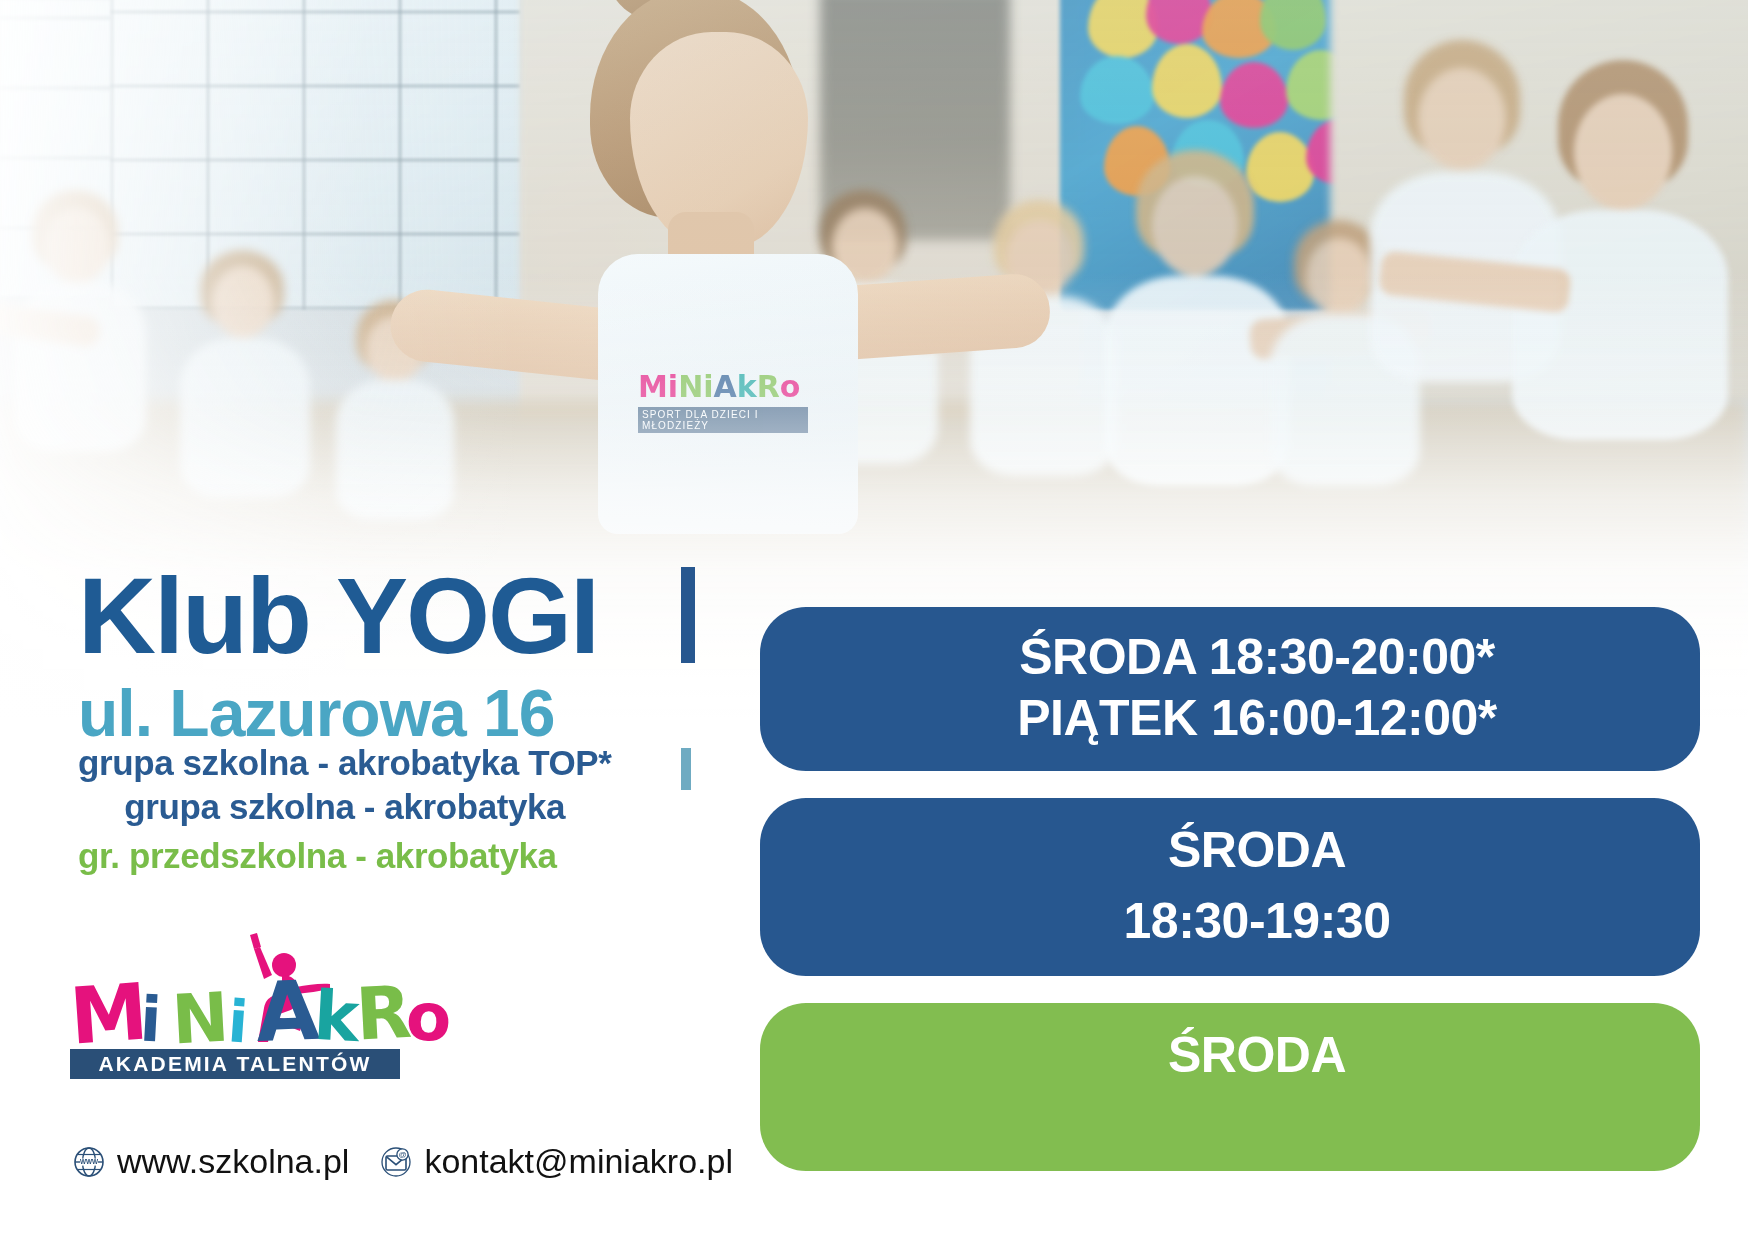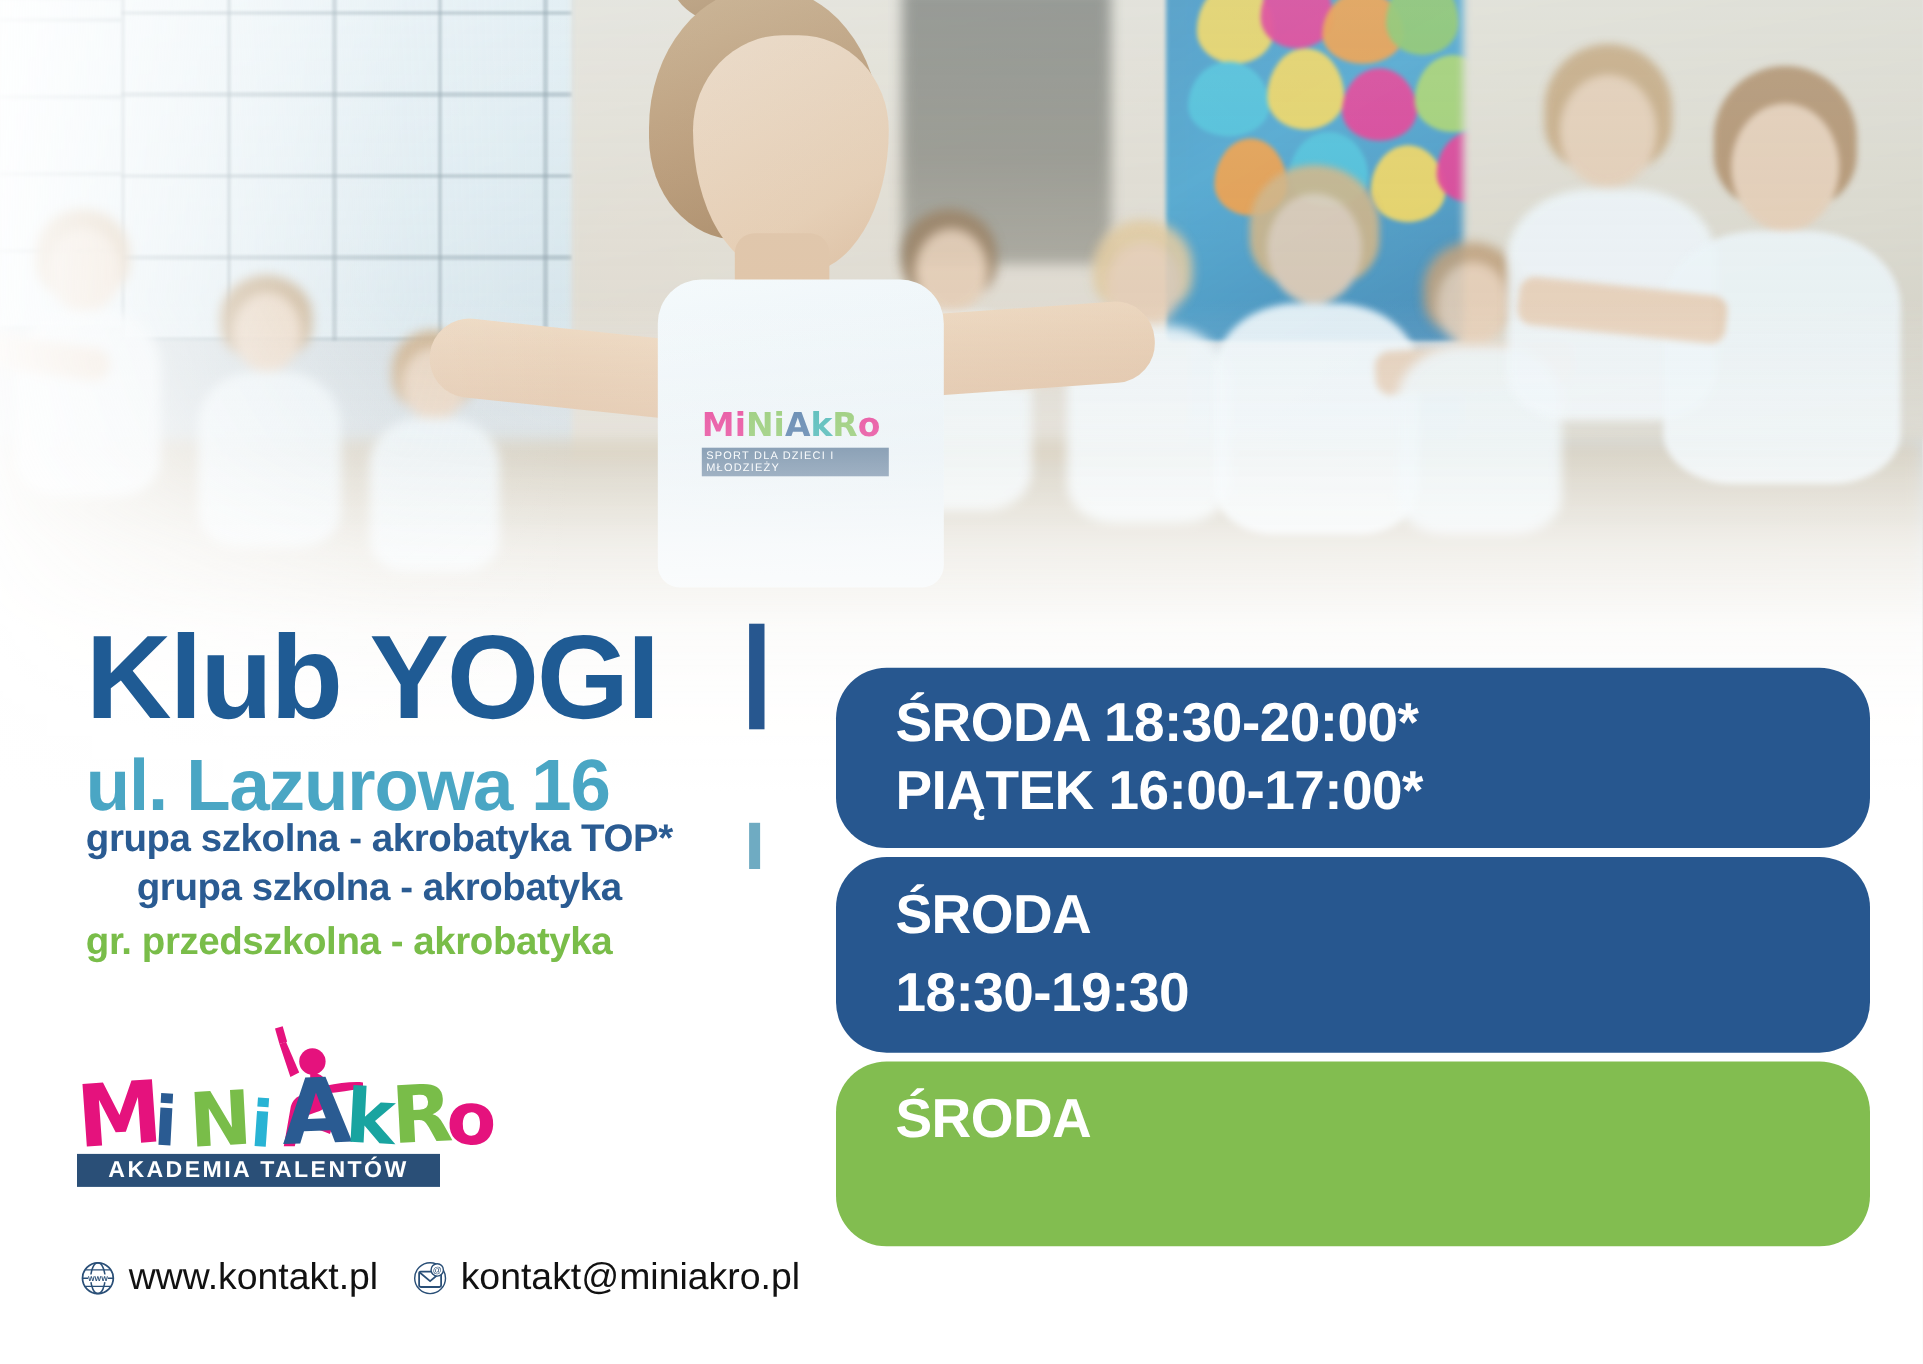--- a/index.html
+++ b/index.html
@@ -352,22 +352,23 @@
   .cards {
     position: absolute;
     left: 760px;
     top: 607px;
     width: 940px;
   }
   .card {
     border-radius: 46px;
     color: #ffffff;
     padding: 22px 0 24px 54px;
-    margin-bottom: 8px;
+    margin-bottom: 27px;
     box-sizing: border-box;
+    text-align: center;
   }
   .card.blue { background: #27578f; }
   .card.green { background: #82bd50; }
   .card-line {
     font-size: 50px;
     font-weight: 700;
     letter-spacing: -0.5px;
     line-height: 1.22;
     white-space: nowrap;
   }
@@ -549,42 +550,42 @@
         <svg viewBox="0 0 32 32" width="32" height="32" aria-hidden="true">
           <circle cx="16" cy="16" r="14" fill="none" stroke="#2a4f77" stroke-width="1.6"></circle>
           <ellipse cx="16" cy="16" rx="6.5" ry="14" fill="none" stroke="#2a4f77" stroke-width="1.4"></ellipse>
           <line x1="2" y1="16" x2="30" y2="16" stroke="#2a4f77" stroke-width="1.4"></line>
           <line x1="4.4" y1="8.5" x2="27.6" y2="8.5" stroke="#2a4f77" stroke-width="1.2"></line>
           <line x1="4.4" y1="23.5" x2="27.6" y2="23.5" stroke="#2a4f77" stroke-width="1.2"></line>
           <rect x="7" y="12.6" width="18" height="7" fill="#ffffff" stroke="none"></rect>
           <text x="16" y="18.4" font-size="6.4" font-family="Liberation Sans, sans-serif" font-weight="700" fill="#2a4f77" text-anchor="middle">WWW</text>
         </svg>
       </span>
-      <span>www.kontakt.pl</span>
+      <span>www.szkolna.pl</span>
       <span class="sep"></span>
       <span class="ico">
         <svg viewBox="0 0 32 32" width="32" height="32" aria-hidden="true">
           <circle cx="16" cy="16" r="14" fill="none" stroke="#2a4f77" stroke-width="1.3"></circle>
           <rect x="6" y="10" width="20" height="14" rx="1.5" fill="#ffffff" stroke="#2a4f77" stroke-width="1.6"></rect>
           <path d="M6.6 10.8 L16 18.6 L25.4 10.8" fill="none" stroke="#2a4f77" stroke-width="1.6"></path>
           <circle cx="22.5" cy="8.5" r="5.6" fill="#ffffff" stroke="#2a4f77" stroke-width="1.3"></circle>
           <text x="22.5" y="11" font-size="8" font-family="Liberation Sans, sans-serif" fill="#2a4f77" text-anchor="middle">@</text>
         </svg>
       </span>
       <span>kontakt@miniakro.pl</span>
     </div>
 
     <div class="accent-bar"></div>
     <div class="accent-bar2"></div>
 
     <div class="cards">
 
       <div class="card blue two-line">
         <div class="card-line">ŚRODA 18:30-20:00*</div>
-        <div class="card-line">PIĄTEK 16:00-17:00*</div>
+        <div class="card-line">PIĄTEK 16:00-12:00*</div>
       </div>
 
       <div class="card blue stacked">
         <div class="card-line">ŚRODA</div>
         <div class="card-line">18:30-19:30</div>
       </div>
 
       <div class="card green stacked">
         <div class="card-line">ŚRODA</div>
       </div>

